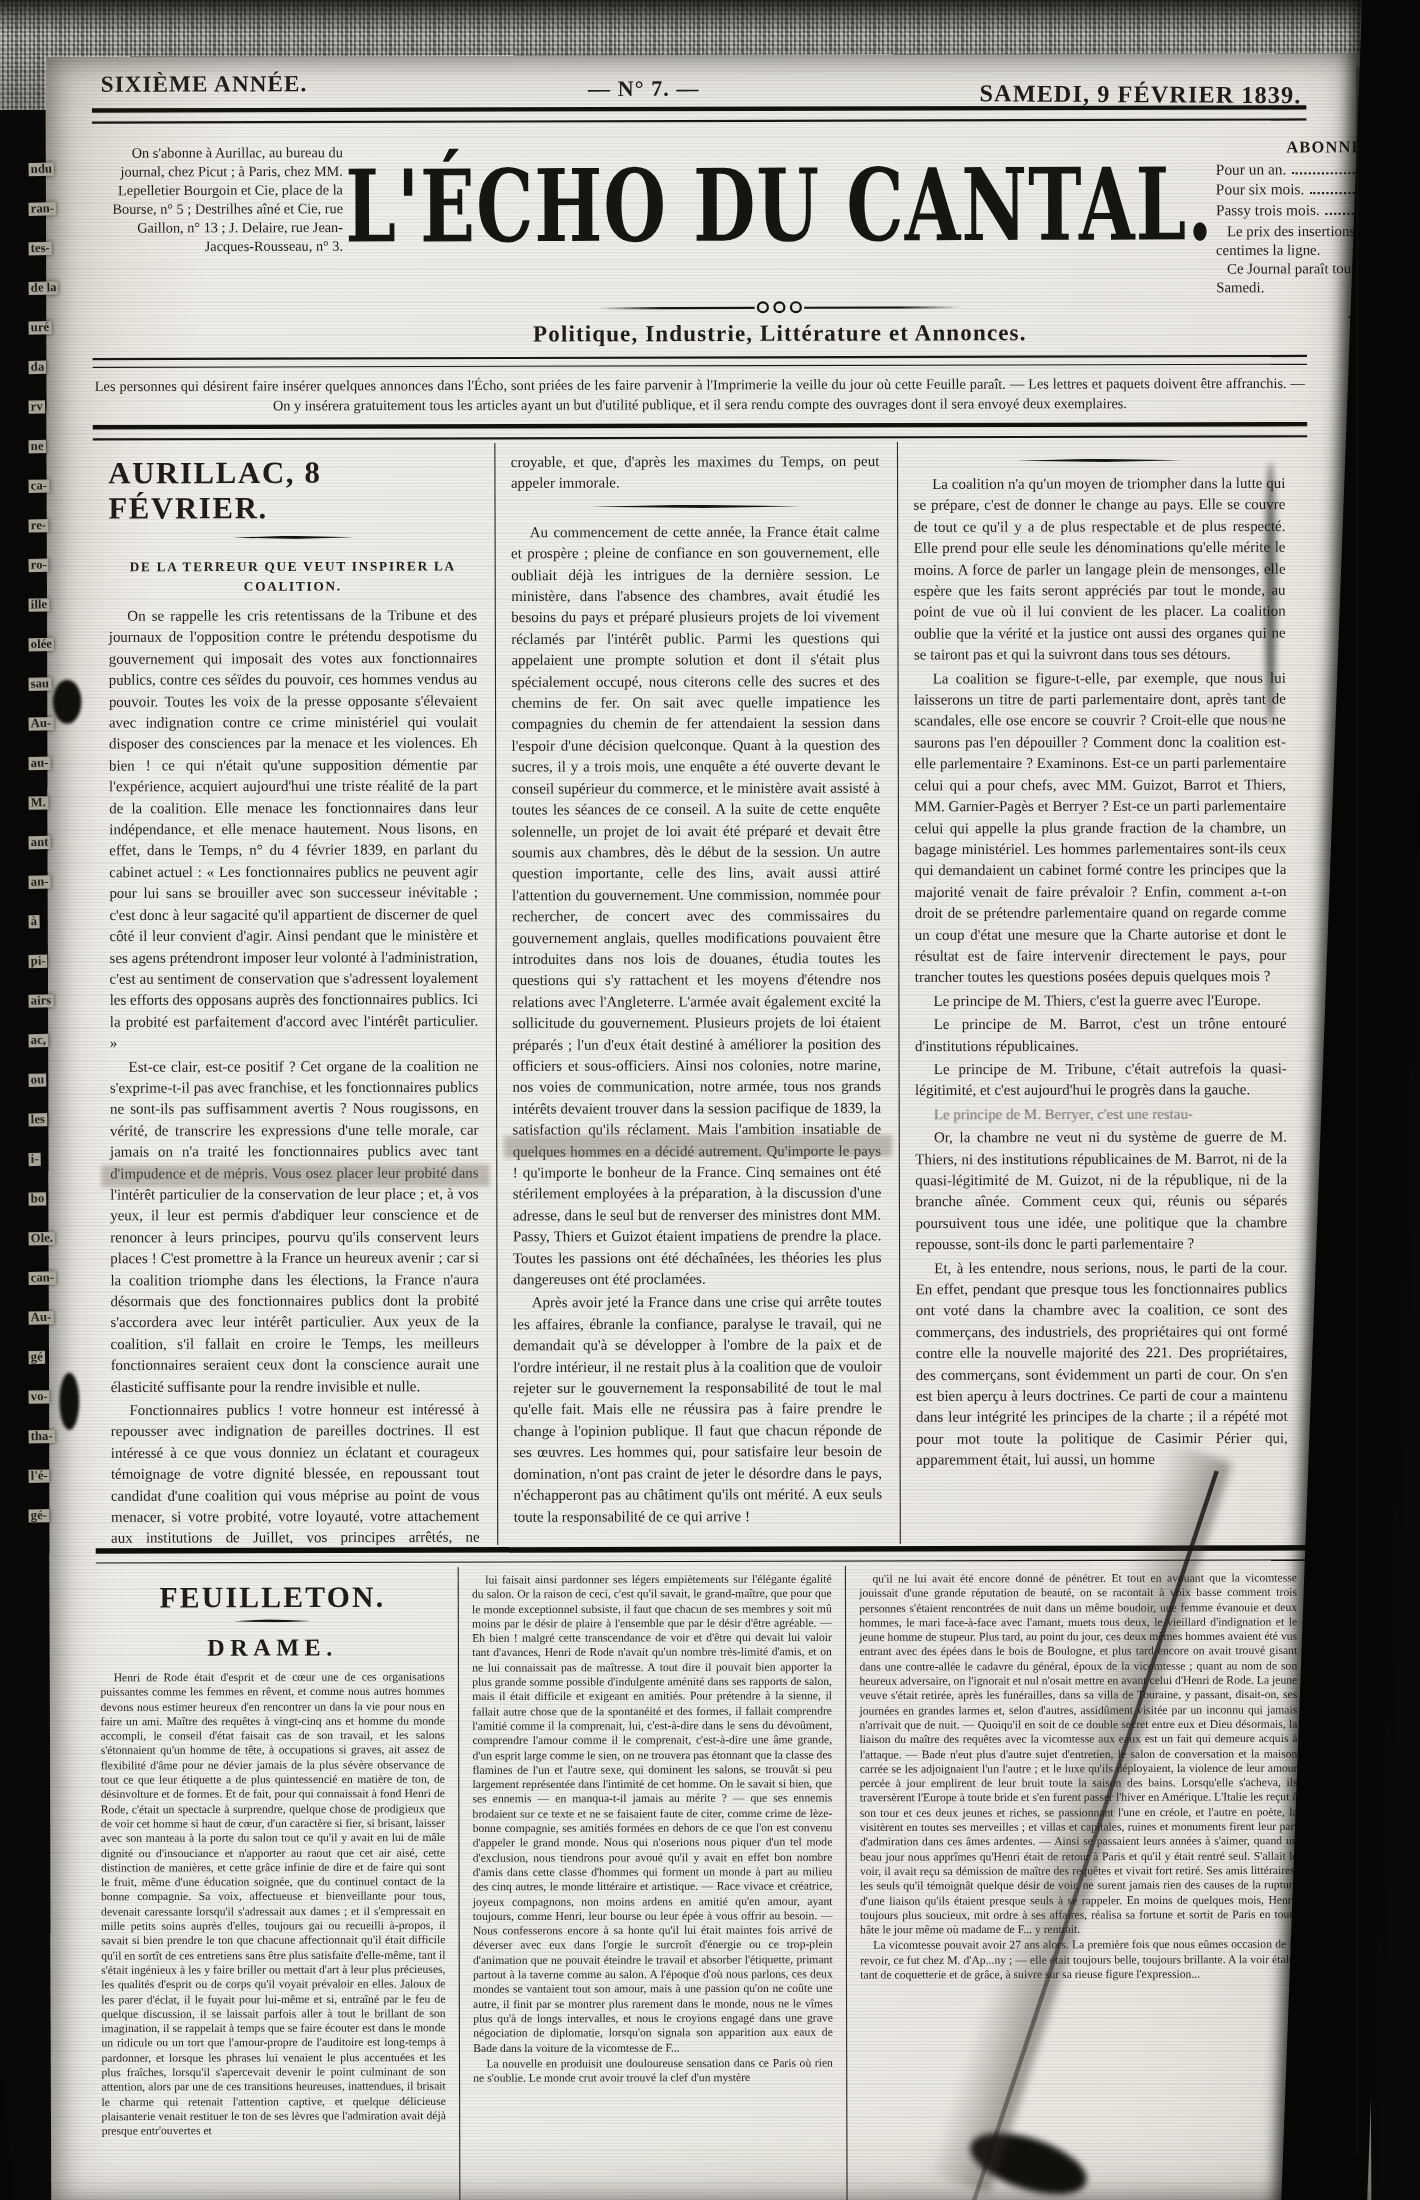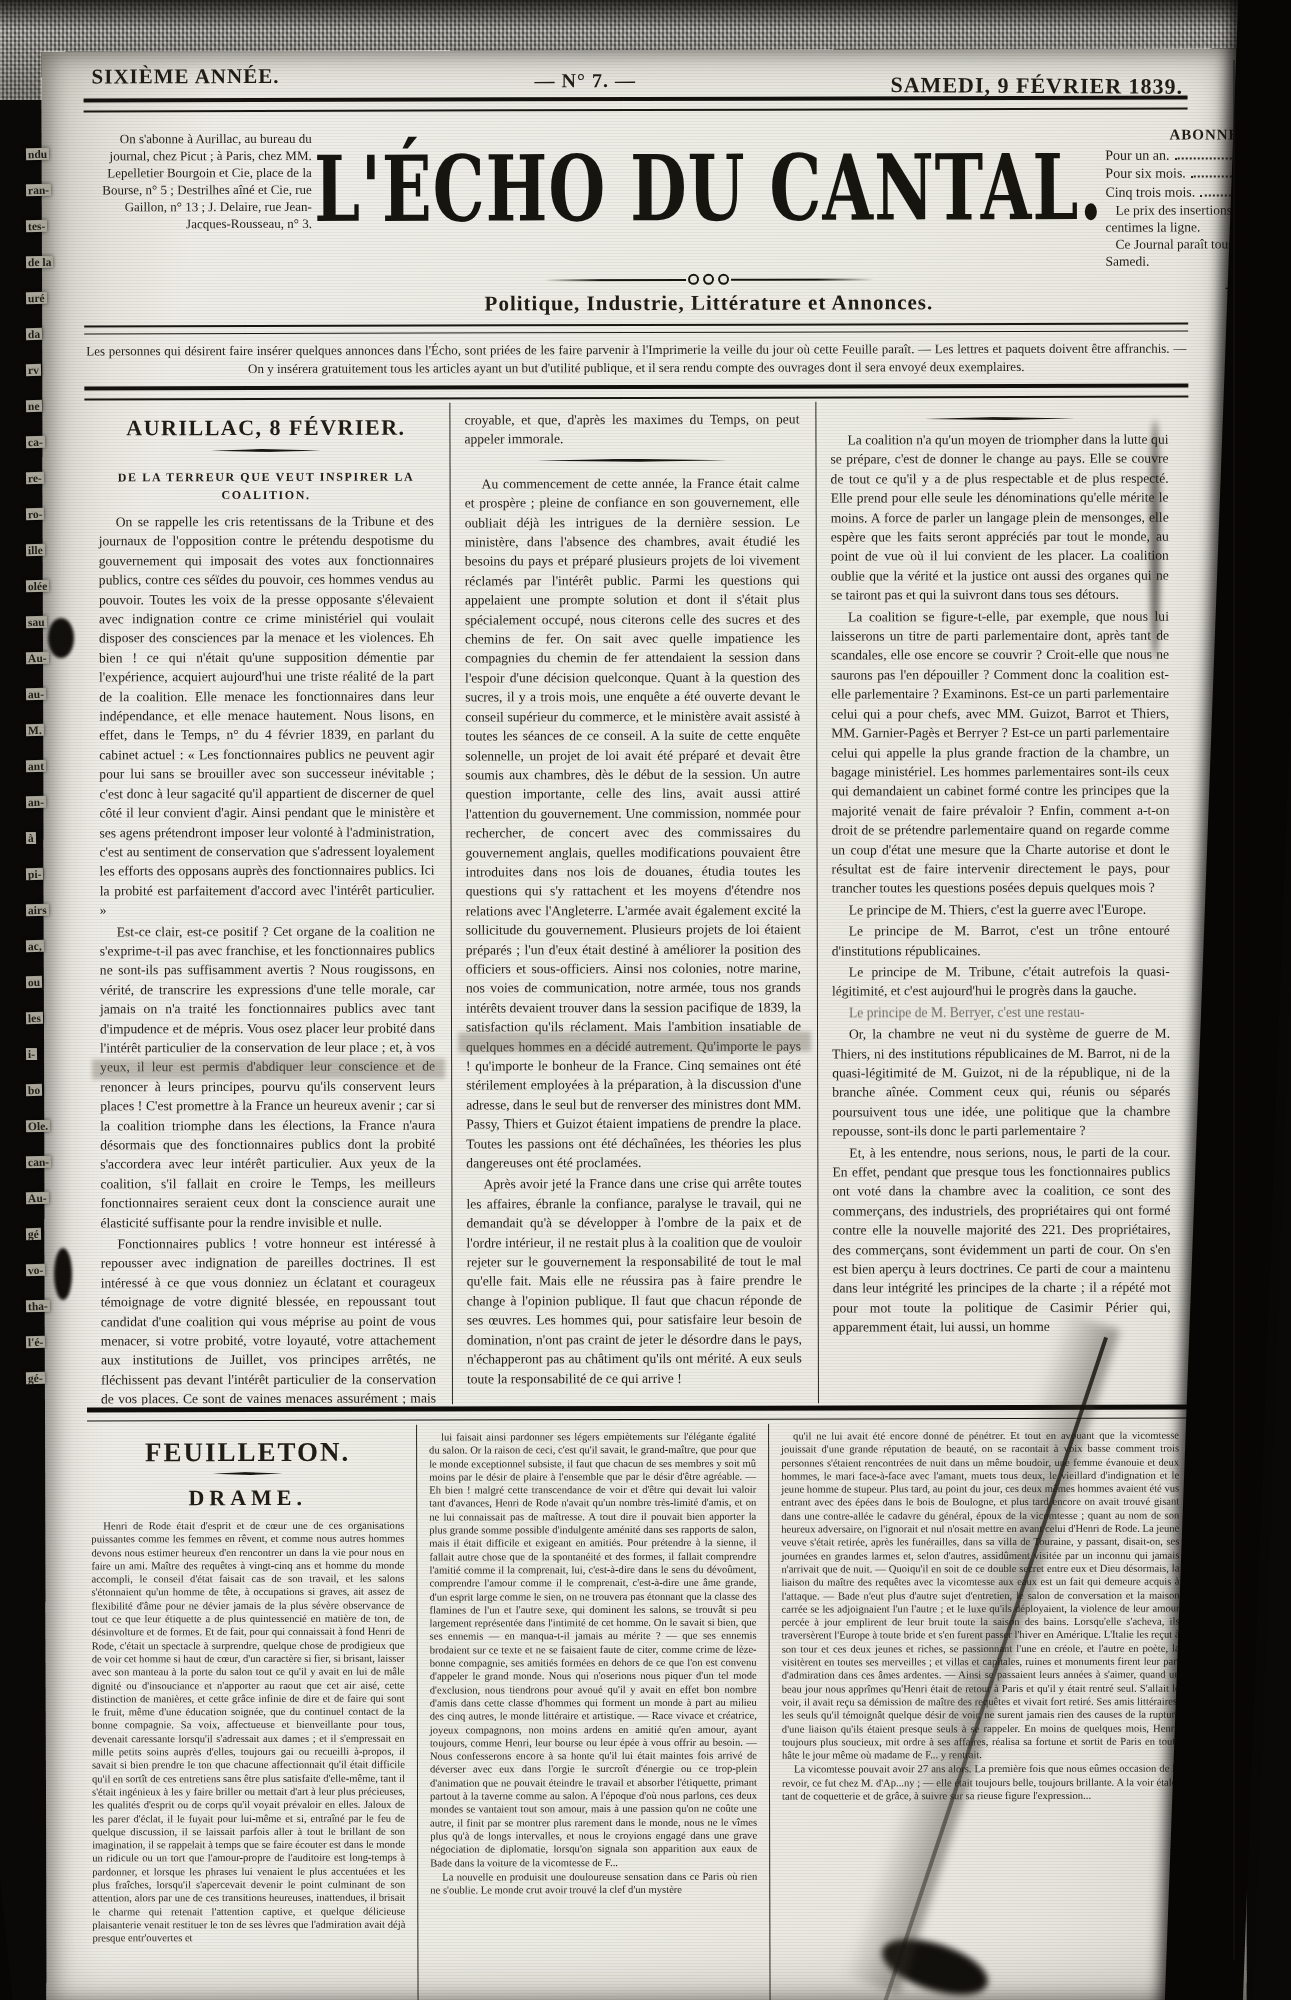--- a/index.html
+++ b/index.html
@@ -45,21 +45,21 @@
   .abo-row{display:flex;align-items:baseline;}
   .abo-row .dots{flex:1;border-bottom:2px dotted #2b2721;margin:0 5px 4px;}
   .abo-note{font-size:13.5px;line-height:17px;text-indent:10px;}
   .abo-dash{text-align:center;font-weight:bold;font-size:18px;margin-top:8px;}
   
   .notice{font-size:13px;line-height:17.5px;padding:7px 2px 6px;text-align:justify;text-align-last:center;}
   
   .news{display:grid;grid-template-columns:366px 366px 368px;height:1002px;overflow:hidden;}
   .ncol{padding:8px 16px 0 14px;position:relative;overflow:hidden;}
   .ncol.vr{border-right:1.5px solid #2a2620;}
-  .dateline{text-align:center;font-weight:bold;font-size:22px;letter-spacing:1.5px;margin:4px 0 8px;}
+  .dateline{font-weight:bold;font-size:28px;letter-spacing:1.5px;margin:4px 0 8px;}
   .taper{height:3px;width:110px;margin:0 auto 16px;background:#17150f;
          clip-path:polygon(0 55%,46% 0,100% 55%,54% 100%);}
   .taper.w{width:190px;margin:10px auto 12px;}
   .taper.n{width:150px;margin:8px auto 10px;}
   .subhead{text-align:center;font-weight:bold;font-size:12px;letter-spacing:1.6px;line-height:18px;margin-bottom:8px;}
   .news p.para{font-size:13.6px;line-height:19.4px;text-align:justify;text-indent:17px;margin:0 0 2px;}
   .smeared{filter:blur(.7px);opacity:.62;}
   .smudge{position:absolute;left:6px;right:6px;height:20px;background:rgba(110,102,90,.38);filter:blur(2px);pointer-events:none;}
   
   .feuil{display:grid;grid-template-columns:330px 352px 1fr;height:586px;overflow:hidden;margin-top:4px;}
@@ -128,21 +128,21 @@
             <span>Pour un an.</span>
             <span class="dots"></span>
 
           </div>
           <div class="abo-row">
             <span>Pour six mois.</span>
             <span class="dots"></span>
 
           </div>
           <div class="abo-row">
-            <span>Cinq trois mois.</span>
+            <span>Passy trois mois.</span>
             <span class="dots"></span>
 
           </div>
           <div class="abo-note">
             <span>Le prix des insertions est de </span><i>vingt-cinq</i><span> centimes la ligne.</span>
           </div>
           <div class="abo-note">Ce Journal paraît tous les Mercredis et Samedi.</div>
           <div class="abo-dash">—</div>
         </div>
       </div>

